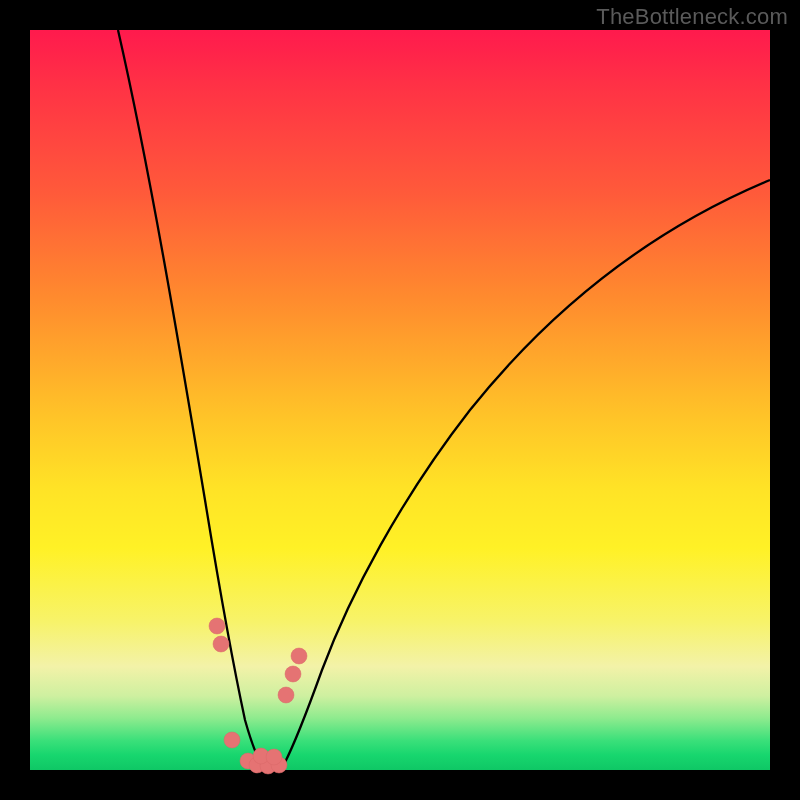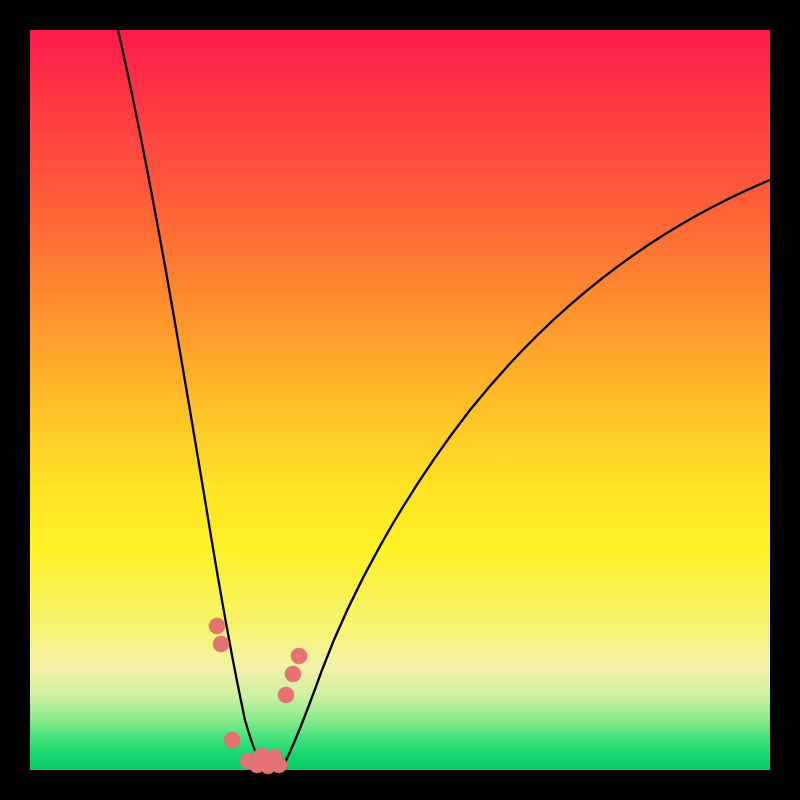--- a/index.html
+++ b/index.html
@@ -96,14 +96,15 @@
 
       <circle cx="231" cy="726" r="8"></circle>
       <circle cx="244" cy="727" r="8"></circle>
 
       <circle cx="256" cy="665" r="8"></circle>
       <circle cx="263" cy="644" r="8"></circle>
       <circle cx="269" cy="626" r="8"></circle>
     </g>
   </svg>
 
+  <div class="watermark">TheBottleneck.com</div>
 
 </div>
 
 </body></html>

